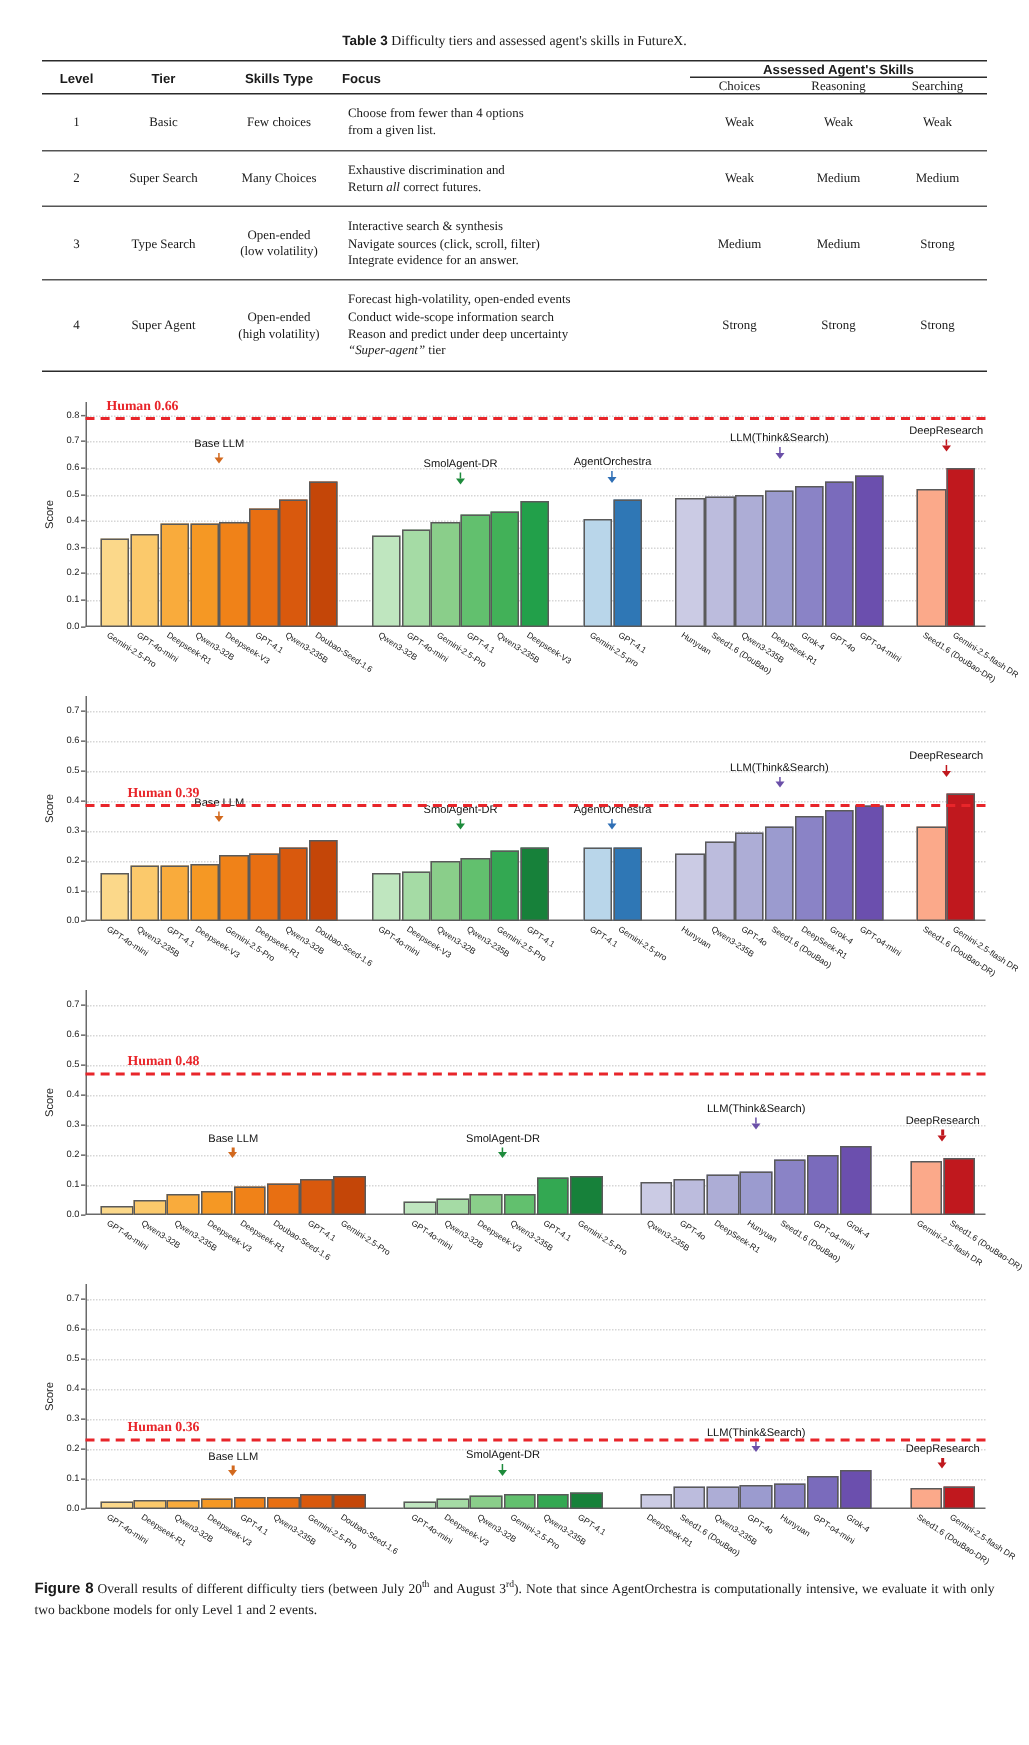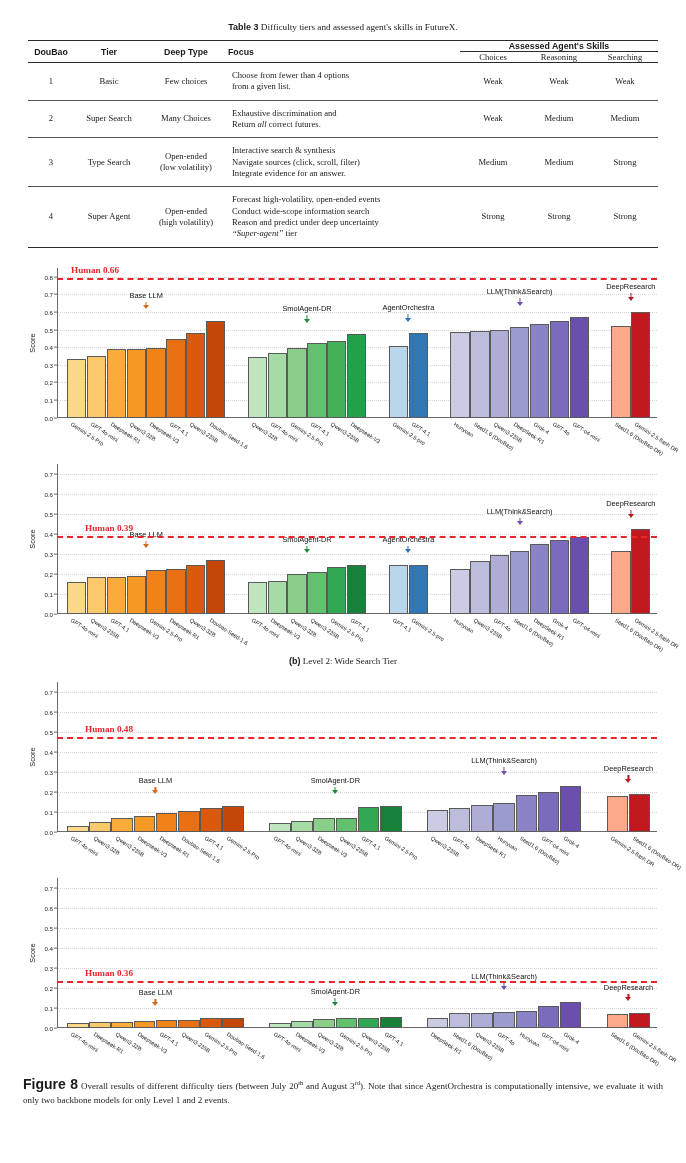--- a/index.html
+++ b/index.html
@@ -46,21 +46,21 @@
 
   .human-line{position:absolute;left:0;width:100%;height:0;border-top:2px dashed #e8252a;}
   .human-lab{position:absolute;font-family:"Liberation Serif",serif;font-weight:bold;font-size:9.2px;color:#e8252a;white-space:nowrap;}
 
   .grp-lab{position:absolute;font-size:7.4px;font-family:"Liberation Sans",sans-serif;color:#111;white-space:nowrap;transform:translateX(-50%);text-align:center;}
   .grp-arrow{position:absolute;transform:translateX(-50%);width:0;height:0;border-left:3.2px solid transparent;border-right:3.2px solid transparent;}
   .grp-stem{position:absolute;transform:translateX(-50%);width:1.1px;height:4px;}
 
   
   .figcap{width:640px;margin:6px auto 0;font-size:9px;line-height:1.45;text-align:justify;}
-  .figcap .lbl{font-family:"Liberation Sans",sans-serif;font-weight:bold;font-size:14px;}
+  .figcap .lbl{font-family:"Liberation Sans",sans-serif;font-weight:bold;font-size:10px;}
   sup{font-size:6.4px;}
 </style>
 </head>
 <body>
 
 <div class="table-caption">
   <span class="lbl">Table 3</span>
   <span>Difficulty tiers and assessed agent's skills in FutureX.</span>
 </div>
 
@@ -69,23 +69,23 @@
     <col class="col-level">
       <col class="col-tier">
       <col class="col-event">
       <col class="col-focus">
     <col class="col-sk">
       <col class="col-sk">
       <col class="col-sk">
   </colgroup>
   <thead>
     <tr class="hdr-main rule-top">
-      <th rowspan="2">DouBao</th>
+      <th rowspan="2">Level</th>
       <th rowspan="2">Tier</th>
-      <th rowspan="2">Deep Type</th>
+      <th rowspan="2">Skills Type</th>
       <th rowspan="2" style="text-align:left">Focus</th>
       <th colspan="3" class="skills-span skills-underline">Assessed Agent's Skills</th>
     </tr>
     <tr class="hdr-sub">
       <th>Choices</th>
       <th>Reasoning</th>
       <th>Searching</th>
     </tr>
   </thead>
   <tbody id="t3body">
@@ -323,24 +323,20 @@
         <div class="xlab" style="left: 560.053px;">Seed1.6 (DouBao-DR)</div>
         <div class="bar" title="Gemini-2.5-flash DR: 0.423" style="left: 574.136px; width: 19.268px; height: 84.6px; background: rgb(192, 24, 30);"></div>
         <div class="xlab" style="left: 579.916px;">Gemini-2.5-flash DR</div>
         <div class="grp-lab" style="left: 573.838px; top: 35.4px;">DeepResearch</div>
         <div class="grp-stem" style="left: 573.838px; top: 46.4px; background: rgb(192, 24, 30);"></div>
         <div class="grp-arrow" style="left: 573.838px; top: 49.9px; border-top: 4px solid rgb(192, 24, 30);"></div>
         <div class="human-line" style="top: 72px; border-top-color: rgb(232, 37, 42);"></div>
         <div class="human-lab" style="left: 28px; top: 59px; color: rgb(232, 37, 42);">Human 0.39</div>
       </div>
     </div>
-  <div class="subcap">
-    <span class="tag">(b)</span>
-    <span>Level 2:  Wide Search Tier</span>
-  </div>
 
   <div class="panel">
       <div class="plot">
         <div class="ylabel" style="left: -34px;">Score</div>
         <div class="ytick" style="top: 150px;">0.0</div>
         <div class="ytickmark" style="top: 150px;"></div>
         <div class="gridline" style="top: 130px;"></div>
         <div class="ytick" style="top: 130px;">0.1</div>
         <div class="ytickmark" style="top: 130px;"></div>
         <div class="gridline" style="top: 110px;"></div>

